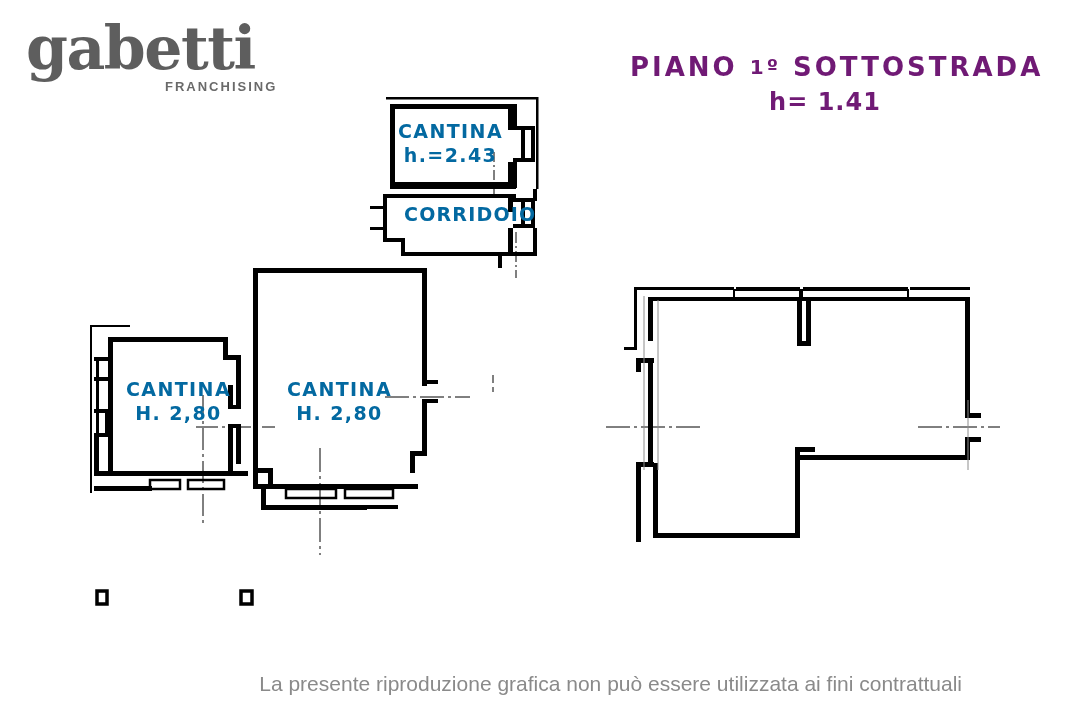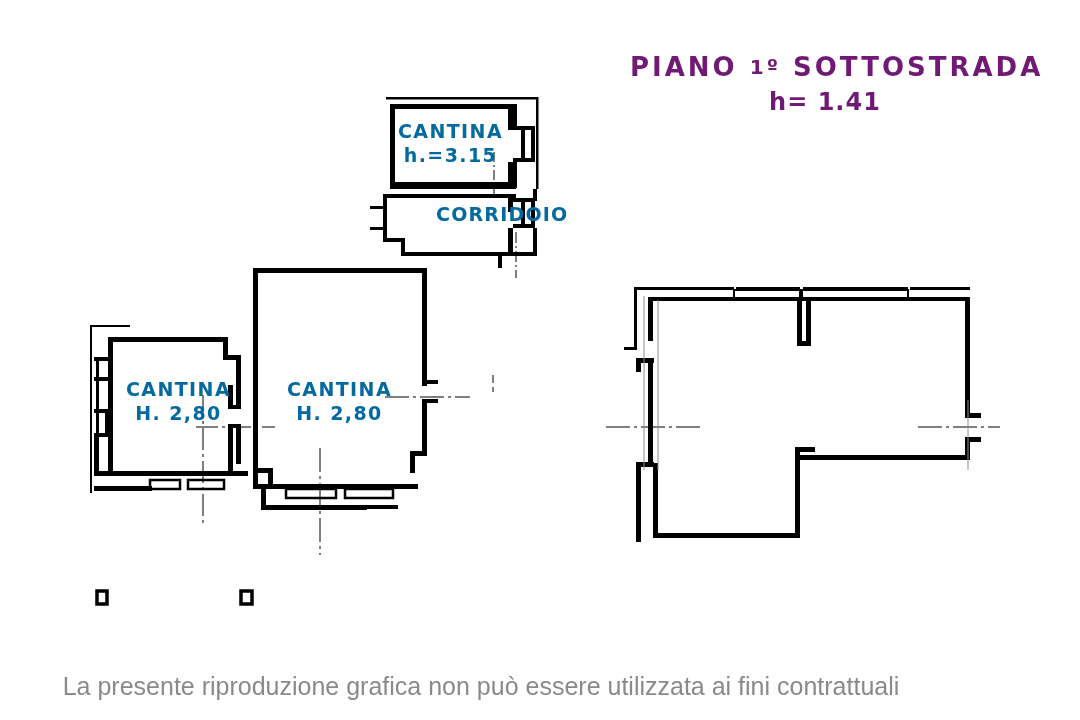--- a/index.html
+++ b/index.html
@@ -92,42 +92,46 @@
     color: #0369a1;
     font-family: "DejaVu Sans", sans-serif;
     font-weight: 700;
     text-align: center;
     white-space: nowrap;
     letter-spacing: 1.4px;
   }
   .room-label .ln2 { display: block; margin-top: 2px; }
 
   #label-cantina-top   { left: 398px; top: 120px; font-size: 19px; }
-  #label-corridoio     { left: 404px; top: 203px; font-size: 19px; letter-spacing: 1.2px; margin-left: 32px; }
+  #label-corridoio     { left: 404px; top: 203px; font-size: 19px; letter-spacing: 1.2px; }
   #label-cantina-left  { left: 126px; top: 378px; font-size: 19px; }
   #label-cantina-mid   { left: 287px; top: 378px; font-size: 19px; }
   #label-autorimessa   { left: 703px; top: 365px; font-size: 19px; letter-spacing: 1.6px; }
 
   
   #footer-note {
     position: absolute;
     left: 0;
     top: 672px;
     width: 962px;
-    text-align: center;
+    text-align: right;
     font-family: "Liberation Sans", sans-serif;
-    font-size: 25px;
+    font-size: 21px;
     color: #8a8a8a;
   }
 </style>
 </head>
 <body>
 
 <div id="page">
 
+  <div id="logo-block">
+    <div id="logo-wordmark">gabetti</div>
+    <div id="logo-sub">FRANCHISING</div>
+  </div>
 
   <div id="title-block">
     <div id="plan-title" class="arch-font">
       <span>PIANO </span><span class="ord">1º</span><span> SOTTOSTRADA</span>
     </div>
     <div id="plan-height" class="arch-font">h= 1.41</div>
   </div>
 
   <svg id="drawing" viewBox="0 0 1080 720">
 
@@ -308,21 +312,21 @@
 
     <g>
       <rect x="97" y="591" width="10" height="13" fill="none" stroke="#000" stroke-width="3.5"></rect>
       <rect x="241" y="591" width="11" height="13" fill="none" stroke="#000" stroke-width="3.5"></rect>
     </g>
 
   </svg>
 
   <div class="room-label arch-font" id="label-cantina-top">
     <span>CANTINA</span>
-    <span class="ln2">h.=3.15</span>
+    <span class="ln2">h.=2.43</span>
   </div>
 
   <div class="room-label arch-font" id="label-corridoio">
     <span>CORRIDOIO</span>
   </div>
 
   <div class="room-label arch-font" id="label-cantina-left">
     <span>CANTINA</span>
     <span class="ln2">H. 2,80</span>
   </div>

